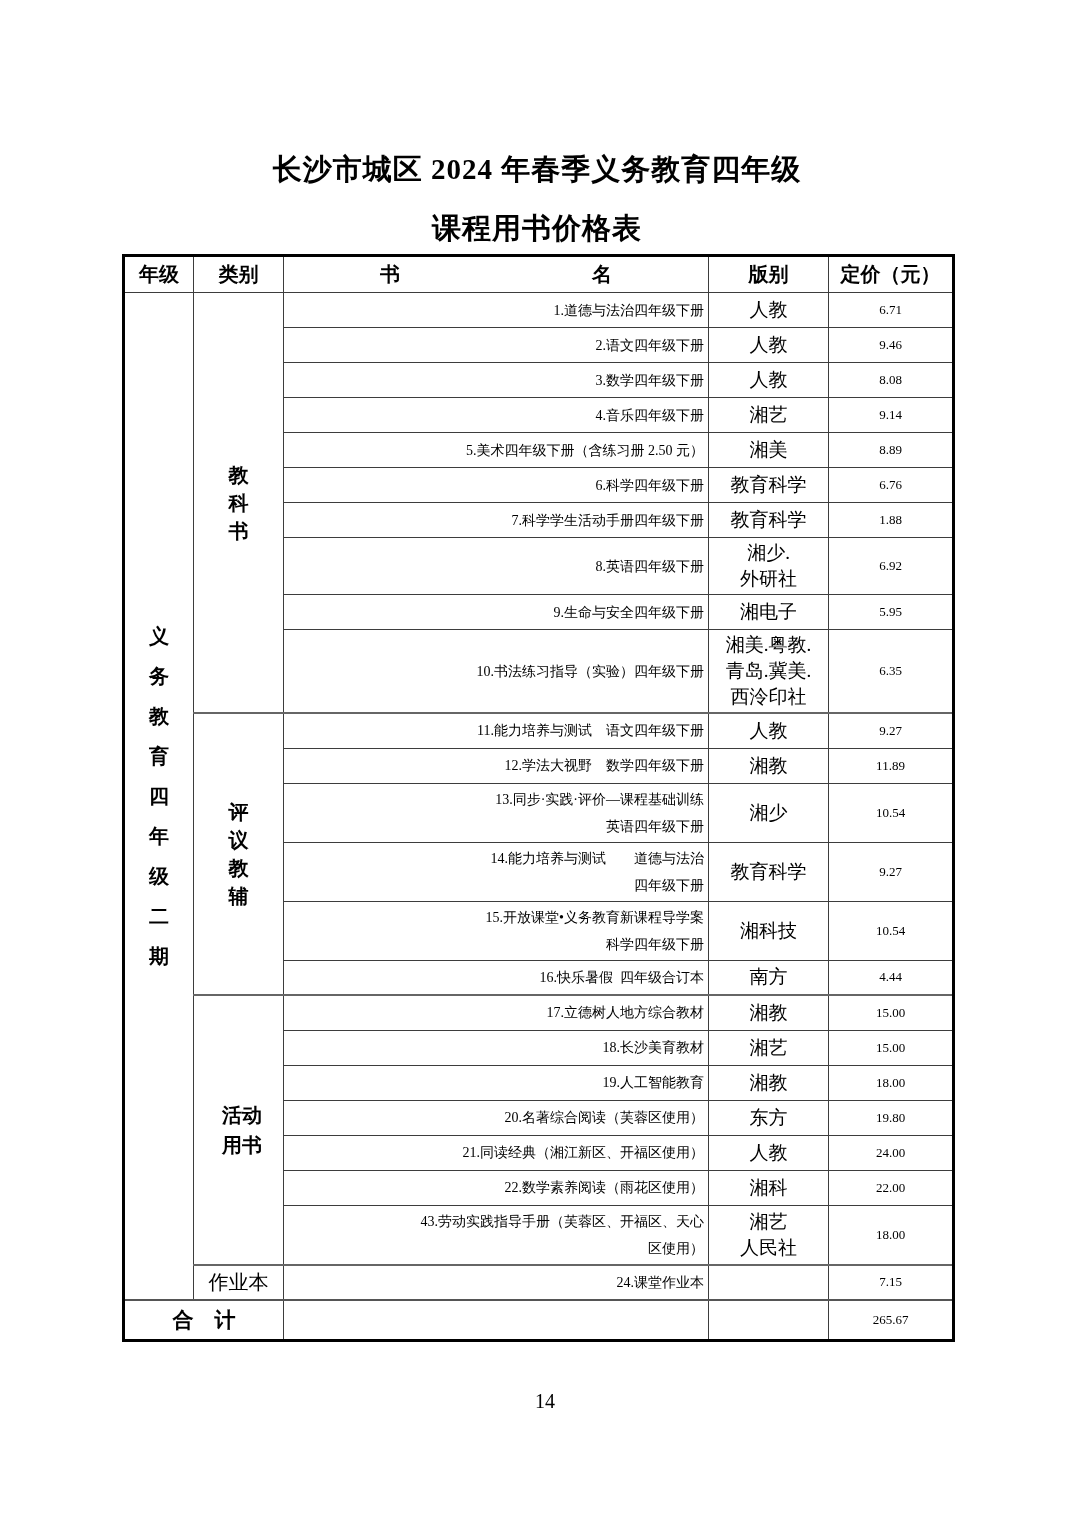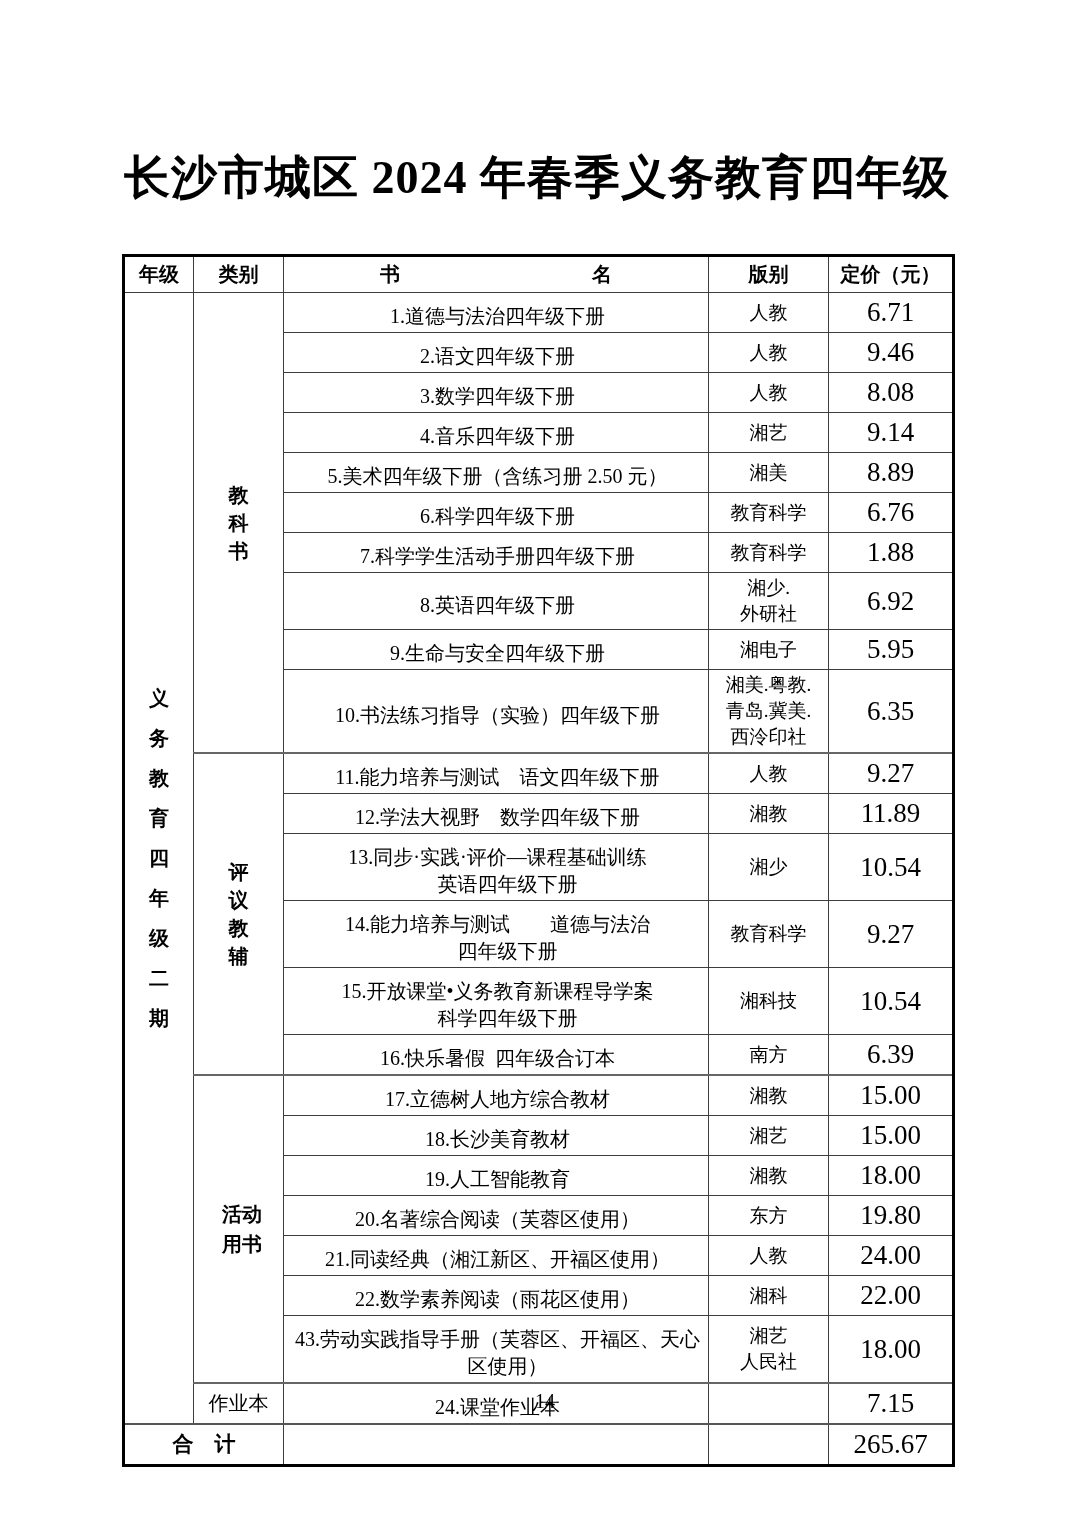--- a/index.html
+++ b/index.html
@@ -6,24 +6,24 @@
   html,body { background:#ffffff; }
   .page {
     position:relative;
     width:1074px; height:1520px;
     background:#ffffff;
     color:#000;
     font-family:"Liberation Serif","DejaVu Serif",serif;
     overflow:hidden;
   }
   .title {
-    position:absolute; top:148px; left:0; right:0;
+    position:absolute; top:140px; left:0; right:0;
     text-align:center;
     font-weight:bold;
-    font-size:46px;
+    font-size:29px;
     line-height:59px;
     letter-spacing:1px;
   }
   table.price-table {
     position:absolute; left:122px; top:254px;
     width:830px;
     border-collapse:collapse;
     table-layout:fixed;
     border:3px solid #000;
   }
@@ -40,33 +40,33 @@
   .bookname-head {
     display:flex;
     justify-content:space-around;
     align-items:center;
   }
   tr.s { height:35px; }
   tr.total-row { height:41px; }
   tr.total-row td { border-top:2px solid #555; }
   tr.sec td { border-top:2px solid #666; }
   td.name {
-    text-align:center;
-    padding:10px 4px 2px 7px;
-    font-size:20px;
+    text-align:right;
+    padding:2px 4px 2px 7px;
+    font-size:14px;
     line-height:27px;
     white-space:pre-wrap;
   }
   td.pub {
     font-size:19px;
     line-height:26px;
     white-space:pre-wrap;
     padding:2px 1px;
   }
-  td.price { font-size:27px; }
+  td.price { font-size:13px; }
   .vtext {
     width:24px; margin:0 auto;
     word-break:break-all;
     line-height:40px;
     font-size:20px; font-weight:bold;
     text-align:center;
   }
   .vcat {
     width:24px; margin:12px auto;
     word-break:break-all;
@@ -89,20 +89,21 @@
     font-size:20px;
   }
 </style>
 </head>
 <body>
 
 <div class="page">
 
   <div class="title">
     <div>长沙市城区 2024 年春季义务教育四年级</div>
+    <div>课程用书价格表</div>
   </div>
 
   <table class="price-table">
     <colgroup>
       <col style="width:70px">
         <col style="width:90px">
         <col style="width:425px">
         <col style="width:120px">
         <col style="width:125px">
     </colgroup>
@@ -207,21 +208,21 @@
       </tr>
       <tr>
         <td class="name">15.开放课堂•义务教育新课程导学案
 　科学四年级下册</td>
         <td class="pub">湘科技</td>
         <td class="price">10.54</td>
       </tr>
       <tr class="s">
         <td class="name">16.快乐暑假  四年级合订本</td>
         <td class="pub">南方</td>
-        <td class="price">6.39</td>
+        <td class="price">4.44</td>
       </tr>
       <tr class="s sec">
         <td rowspan="7">
           <div class="vcat2">活动用书</div>
         </td>
         <td class="name">17.立德树人地方综合教材</td>
         <td class="pub">湘教</td>
         <td class="price">15.00</td>
       </tr>
       <tr class="s">

